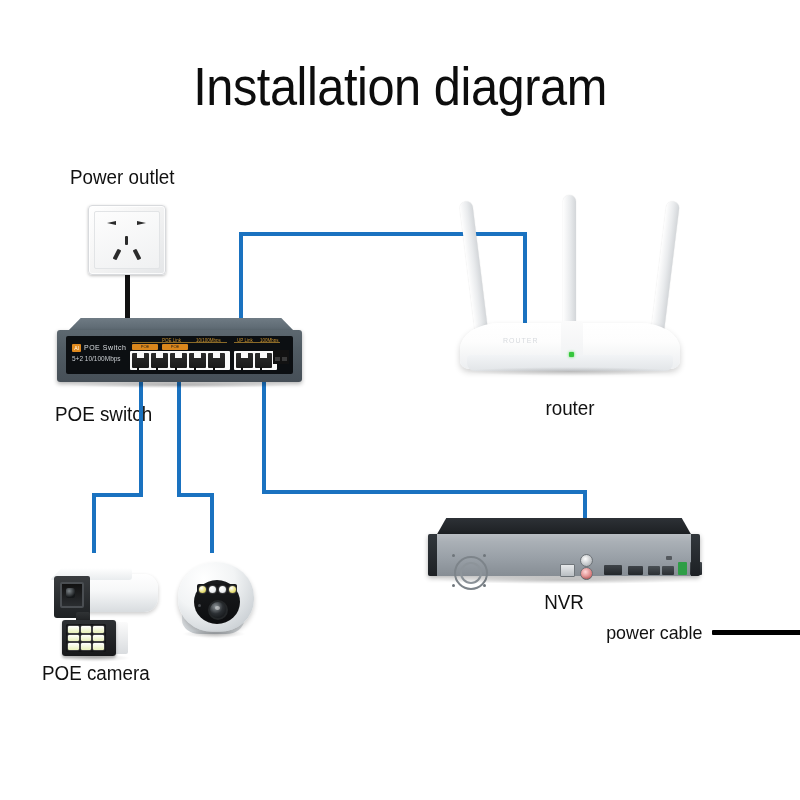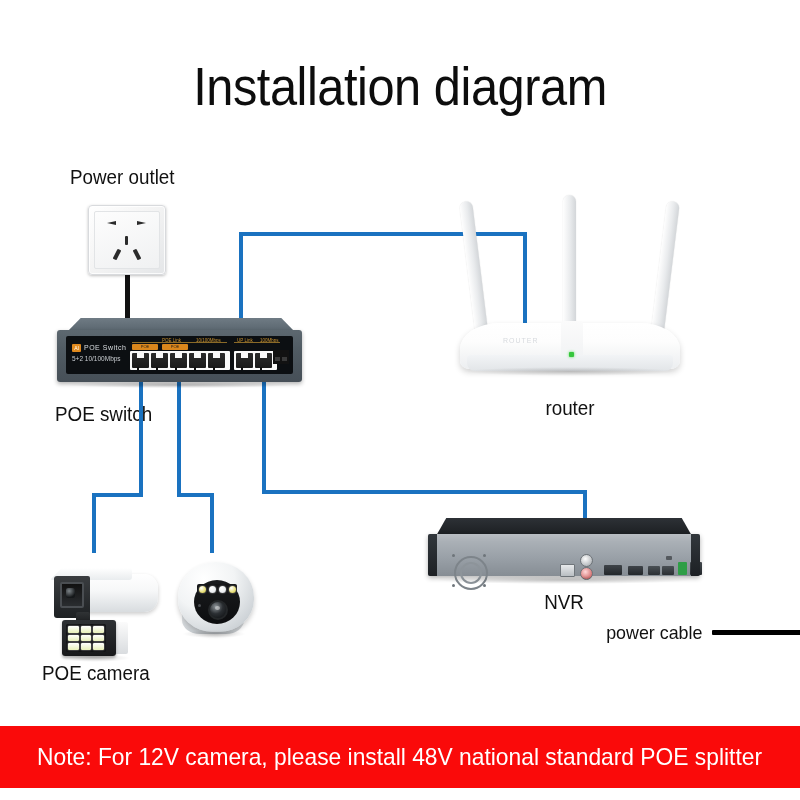--- a/index.html
+++ b/index.html
@@ -535,17 +535,14 @@
     <div class="cam-shadow" style="left:14px;top:74px;width:64px;height:8px;"></div>
   </div>
 
   <div class="abs" id="legend">
     <div class="lg-row">
       <span class="lg-text">power cable</span>
       <span class="lg-line" style="background:#000000;height:5px;"></span>
     </div>
   </div>
 
-  <div class="abs" id="banner">
-    <div id="banner-text">Note: For 12V camera, please install 48V national standard POE splitter</div>
-  </div>
 
 </div>
 
 </body></html>

